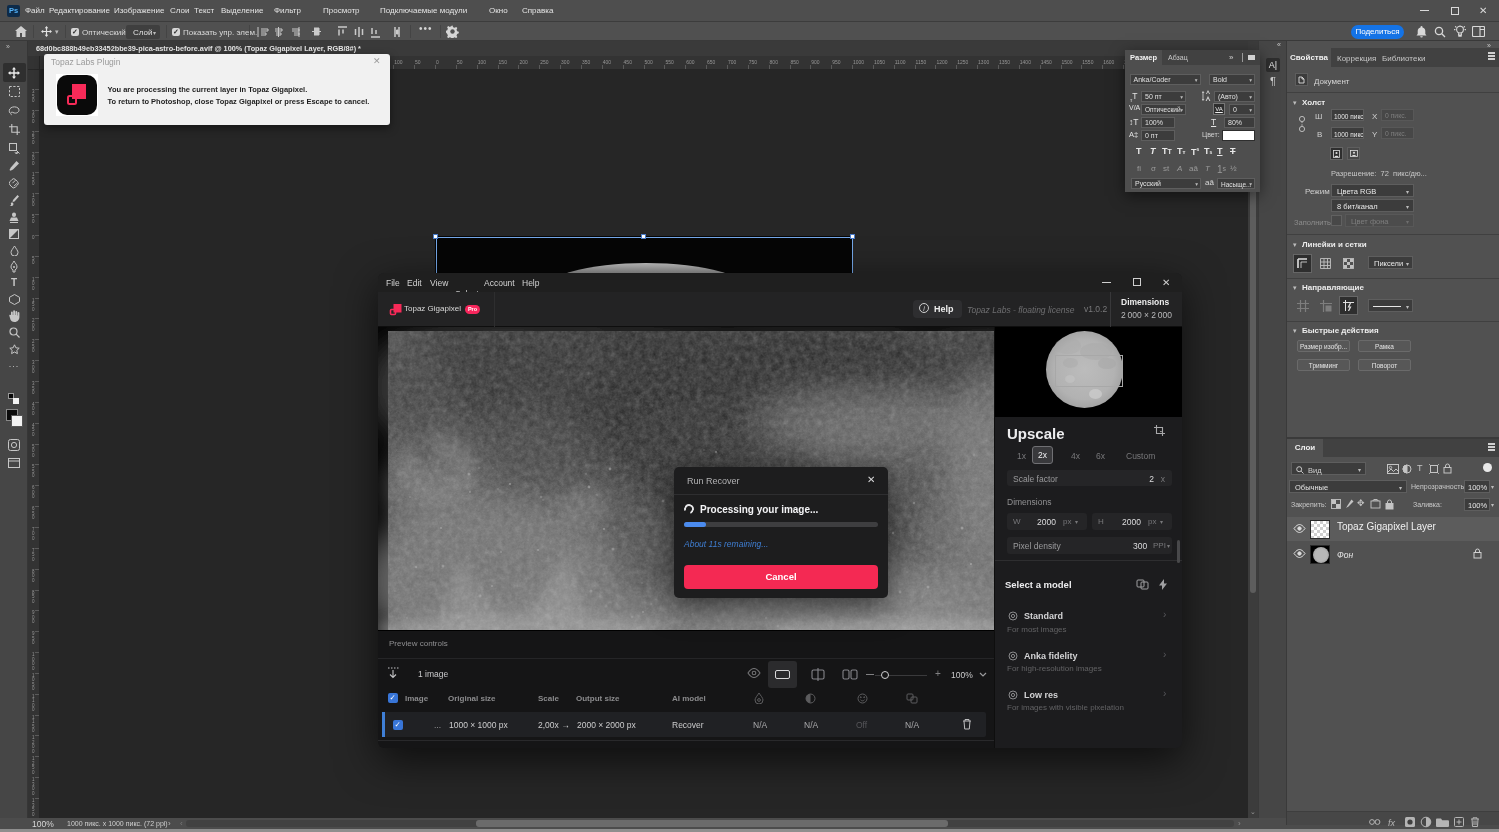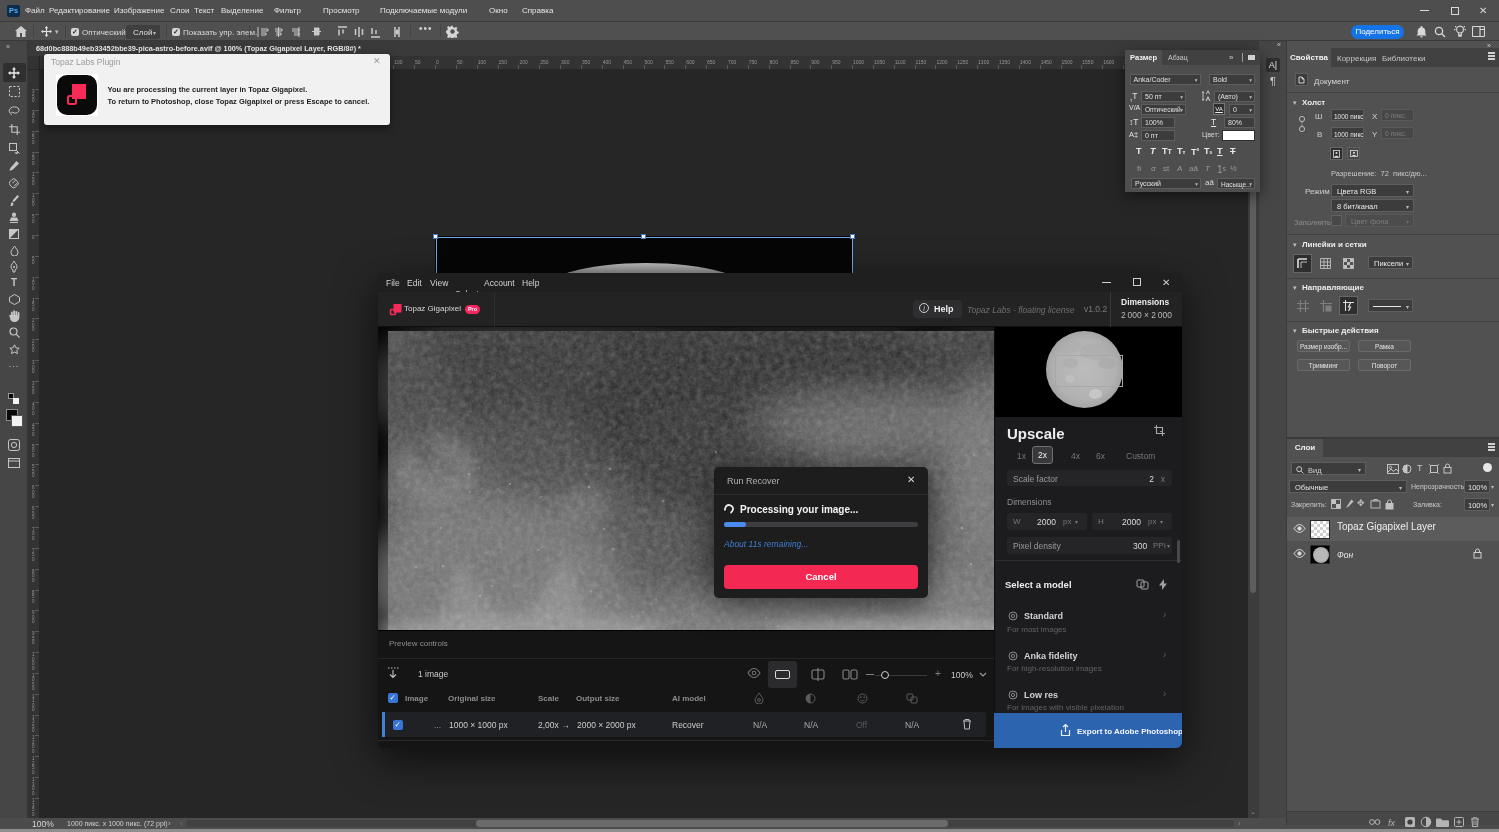--- a/index.html
+++ b/index.html
@@ -695,30 +695,23 @@
     <span class="abs" style="left:12px;top:337px;color:#626264;font-size:8px;">For high-resolution images</span>
     <svg class="abs" style="left:13px;top:363px;" width="10" height="10" viewBox="0 0 10 10" stroke="#8a8a8c" fill="none" stroke-width="1">
         <circle cx="5" cy="5" r="4"></circle>
         <circle cx="5" cy="5" r="1.6"></circle>
       </svg>
     <span class="abs" style="left:29px;top:363px;color:#d2d2d4;font-size:9px;font-weight:600;">Low res</span>
     <span class="abs" style="left:168px;top:361px;color:#58585c;font-size:10px;">›</span>
     <span class="abs" style="left:12px;top:376px;color:#626264;font-size:8px;">For images with visible pixelation</span>
   </div>
 
-  <div class="abs" style="left:616px;top:440px;width:188px;height:35px;background:#2d64af;">
-    <svg class="abs" style="left:66px;top:11px;" width="11" height="13" viewBox="0 0 11 13" stroke="#e8eef8" fill="none" stroke-width="1.2">
-      <path d="M5.5 1v7M3 3l2.5-2.5L8 3"></path>
-        <path d="M1.5 6v5.5h8V6"></path>
-    </svg>
-    <span class="abs" style="left:83px;top:14px;color:#f2f5fa;font-size:8px;font-weight:600;white-space:nowrap;">Export to Adobe Photoshop</span>
-  </div>
 </div>
 
-<div class="abs" id="rundlg" style="left:674px;top:467px;width:214px;height:131px;background:#1d1d1e;border-radius:5px;box-shadow:0 8px 30px rgba(0,0,0,.6);margin-left:40px;">
+<div class="abs" id="rundlg" style="left:674px;top:467px;width:214px;height:131px;background:#1d1d1e;border-radius:5px;box-shadow:0 8px 30px rgba(0,0,0,.6);">
   <span class="abs" style="left:13px;top:9px;color:#b2b2b4;font-size:9px;">Run Recover</span>
   <span class="abs" style="left:193px;top:7px;color:#d8d8da;font-size:10px;">✕</span>
   <div class="abs" style="left:0;top:27px;width:214px;height:1px;background:#2e2e30;"></div>
   <div class="abs" style="left:10px;top:37px;width:10px;height:10px;border:2px solid #e6e6e8;border-radius:50%;border-bottom-color:transparent;transform:rotate(25deg);"></div>
   <span class="abs" style="left:26px;top:37px;color:#f4f4f6;font-size:10px;font-weight:bold;">Processing your image...</span>
   <div class="abs" style="left:10px;top:55px;width:194px;height:4.5px;background:#3e3e40;border-radius:2.5px;"></div>
   <div class="abs" style="left:10px;top:55px;width:22px;height:4.5px;background:#4b8bee;border-radius:2.5px;"></div>
   <span class="abs" style="left:10px;top:71.5px;color:#3f7ed2;font-size:8.5px;font-style:italic;text-align:center;">About 11s remaining...</span>
   <div class="abs" style="left:10px;top:98px;width:194px;height:24px;background:#f42953;border-radius:4px;color:#fff;font-size:9.5px;font-weight:600;text-align:center;line-height:24px;">Cancel</div>
 </div>

